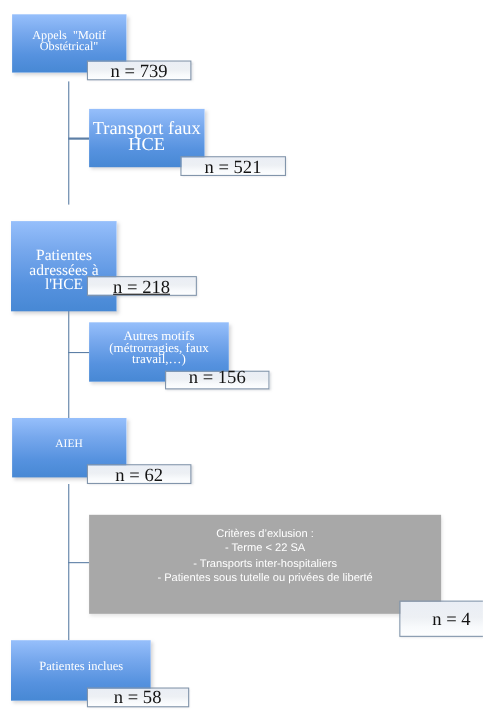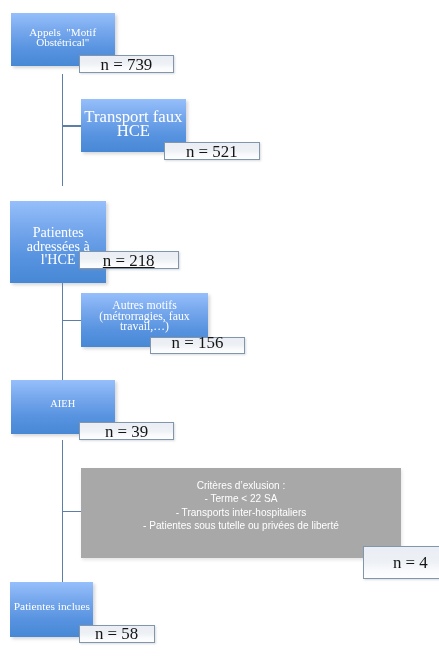--- a/index.html
+++ b/index.html
@@ -62,33 +62,33 @@
 travail,…)</div>
   </div>
   <div class="nbox" style="left:102px;top:336.7px;width:95px;height:17.8px;align-items:flex-end;">
     <span style="font-size:16.9px;">n = 156</span>
   </div>
 
   <div class="bluebox" style="left:10.6px;top:379.6px;width:104.3px;height:54px;padding-left:25px;">
     <div class="lbl" style="top:18.7px;font-size:10.4px;line-height:1.1;white-space:pre-wrap;">AIEH</div>
   </div>
   <div class="nbox" style="left:30.9px;top:421.8px;width:95.3px;height:18.2px;">
-    <span style="font-size:16.9px;">n = 39</span>
+    <span style="font-size:16.9px;">n = 62</span>
   </div>
 
   <div class="greybox" style="left:80.8px;top:468.4px;width:320.4px;height:89.2px;">
     <div class="lbl" style="top:10.2px;font-size:10.1px;white-space:pre-wrap;">Critères d’exlusion :
 - Terme &lt; 22 SA
 - Transports inter-hospitaliers
 - Patientes sous tutelle ou privées de liberté</div>
   </div>
   <div class="nbox" style="left:315px;top:545.6px;width:94.8px;height:33px;">
     <span style="font-size:16.9px;">n = 4</span>
   </div>
 
-  <div class="bluebox" style="left:10.4px;top:582.2px;width:83px;height:54.6px;">
+  <div class="bluebox" style="left:10.4px;top:582.2px;width:127px;height:54.6px;">
     <div class="lbl" style="top:18.3px;font-size:11.4px;line-height:1.1;white-space:pre-wrap;">Patientes inclues</div>
   </div>
-  <div class="nbox" style="left:30.6px;top:624.5px;width:76px;height:18.2px;">
+  <div class="nbox" style="left:30.6px;top:624.5px;width:93px;height:18.2px;">
     <span style="font-size:16.9px;">n = 58</span>
   </div>
 
 </div>
 
 </body></html>

